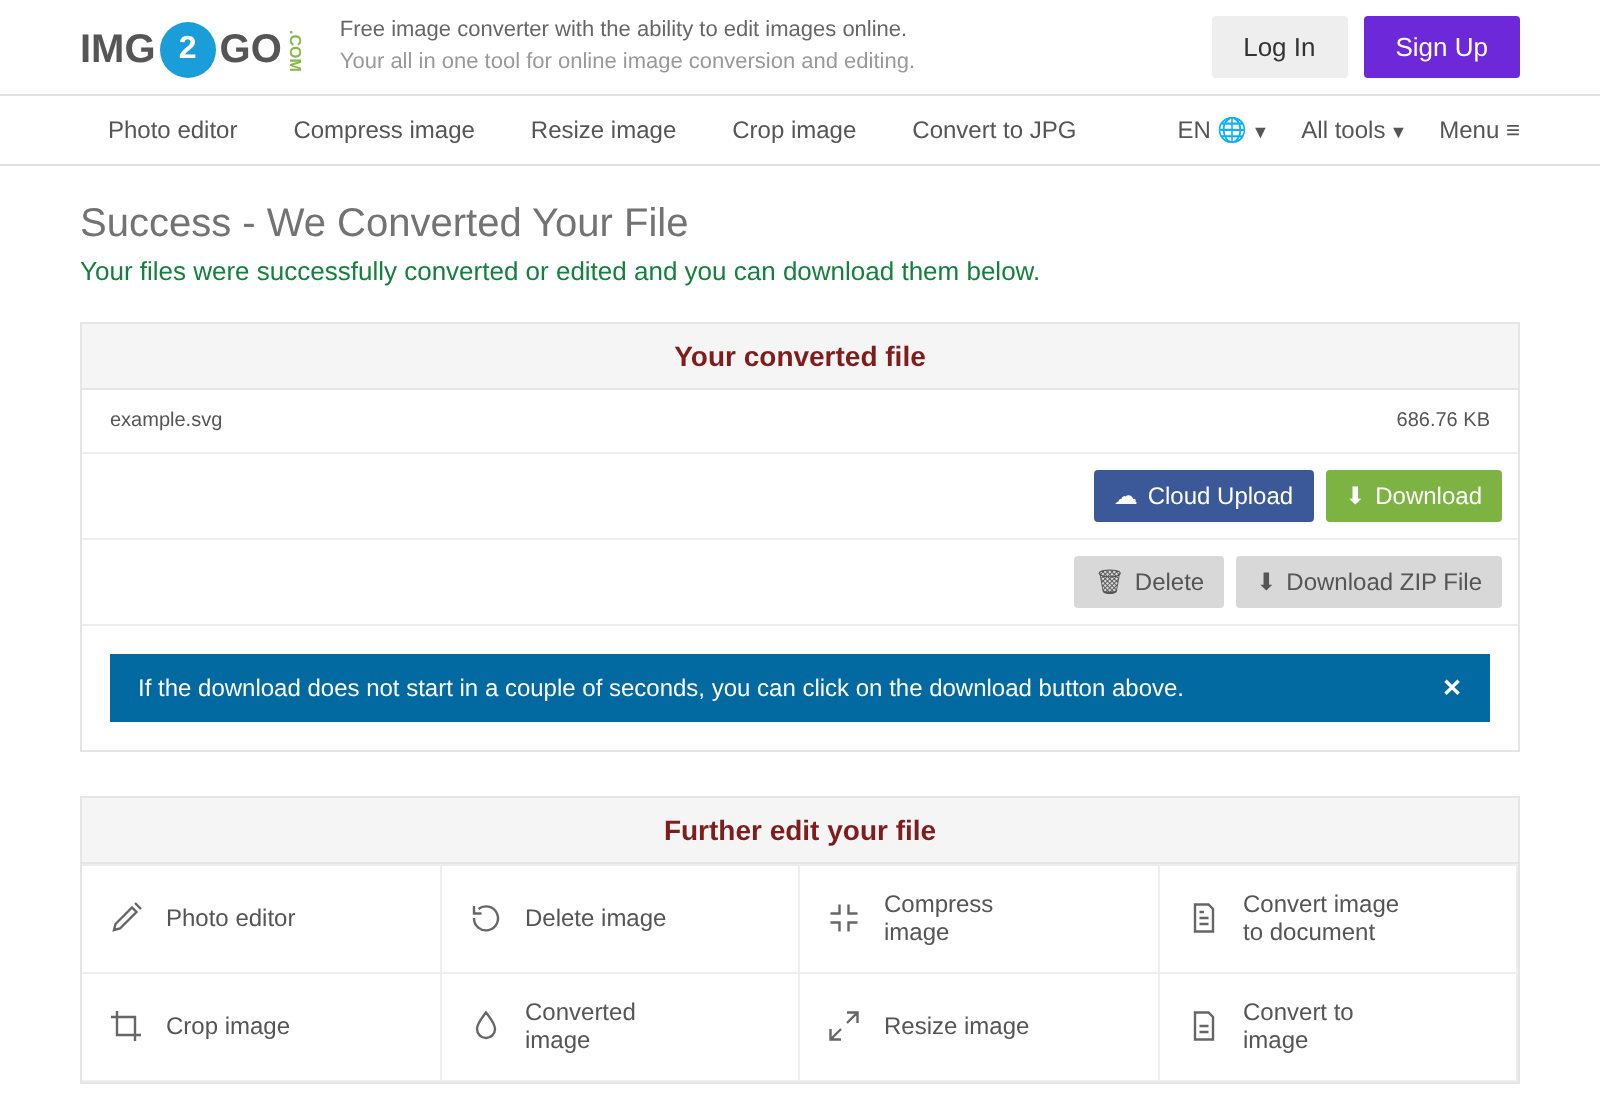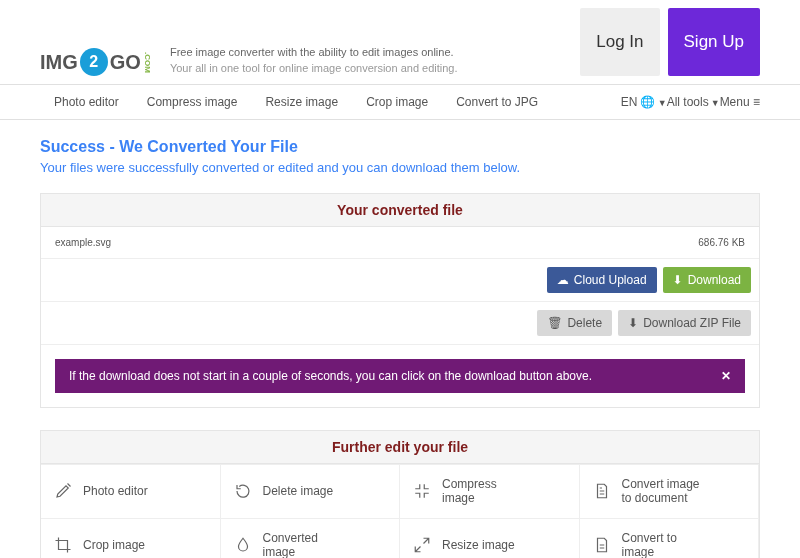--- a/index.html
+++ b/index.html
@@ -4,42 +4,42 @@
 <style>
 *{box-sizing:border-box;margin:0;padding:0;font-family:Arial,Helvetica,sans-serif}
 body{background:#fff;font-size:13px;color:#333}
 .topbar{display:flex;align-items:flex-end;padding:8px 40px;border-bottom:1px solid #e0e0e0}
 .logo{display:flex;align-items:center;font-weight:bold;font-size:20px;color:#555;margin-right:18px}
 .logo .two{background:#1a9ed9;color:#fff;border-radius:50%;width:28px;height:28px;display:inline-flex;align-items:center;justify-content:center;margin:0 2px;font-size:16px}
 .logo .com{font-size:8px;color:#88b84a;writing-mode:vertical-rl;margin-left:2px}
 .tagline{font-size:11px;color:#999;line-height:1.4}
 .tagline .t1{color:#666}
 .spacer{flex:1}
-.btn{padding:24px 16px;border:none;cursor:pointer;font-size:17px;border-radius:2px}
+.btn{padding:8px 16px;border:none;cursor:pointer;font-size:13px;border-radius:2px}
 .btn-login{background:#eee;color:#333;margin-right:8px}
 .btn-signup{background:#6d28d9;color:#fff}
 .navbar{display:flex;align-items:center;padding:0 40px;border-bottom:1px solid #e0e0e0;font-size:12px}
 .navbar a{color:#555;text-decoration:none;padding:10px 14px;display:inline-block}
-.nav-right{color:#555;font-size:12px;display:flex;align-items:center;gap:0}
+.nav-right{color:#555;font-size:12px;display:flex;align-items:center;gap:16px}
 .nav-right span{cursor:pointer}
 .caret{font-size:9px;margin-left:2px}
 .container{max-width:720px;margin:0 auto;padding:18px 0}
-h1{font-size:16px;color:#3b82f6;font-weight:700;margin-bottom:4px}
-.sub{color:#3b82f6;font-size:13px;margin-bottom:18px}
+h1{font-size:20px;color:#737373;font-weight:400;margin-bottom:4px}
+.sub{color:#15803d;font-size:13px;margin-bottom:18px}
 .panel{border:1px solid #e5e5e5;background:#fff;margin-bottom:22px}
 .panel-h{background:#f5f5f5;text-align:center;padding:8px;font-weight:600;font-size:14px;color:#7f1d1d;border-bottom:1px solid #e5e5e5}
 .filerow{display:flex;padding:10px 14px;border-bottom:1px solid #eee;font-size:10px;color:#555}
 .filerow .fname{flex:1}
 .btnrow{display:flex;justify-content:flex-end;padding:8px;gap:6px;border-bottom:1px solid #eee}
 .btnrow:last-child{border-bottom:none}
 .ab{padding:6px 10px;font-size:12px;color:#fff;border:none;cursor:pointer;display:inline-flex;align-items:center;gap:5px;border-radius:2px}
 .ab-blue{background:#3b5998}
 .ab-green{background:#7cb342}
 .ab-grey{background:#d8d8d8;color:#555}
-.alert{background:#701a75;color:#fff;padding:10px 14px;font-size:12px;margin:14px;display:flex;align-items:center}
+.alert{background:#0369a1;color:#fff;padding:10px 14px;font-size:12px;margin:14px;display:flex;align-items:center}
 .alert .x{margin-left:auto;cursor:pointer;font-weight:bold}
 .grid{display:grid;grid-template-columns:1fr 1fr 1fr 1fr;border-top:1px solid #eee}
 .tool{display:flex;align-items:center;gap:10px;padding:12px;border-right:1px solid #eee;border-bottom:1px solid #eee;font-size:12px;color:#555;cursor:pointer}
 .tool .ic{width:20px;height:20px;color:#666;display:flex;align-items:center;justify-content:center}
 .tool .tl{line-height:1.2;max-width:90px}
 svg{width:18px;height:18px;stroke:#666;stroke-width:1.6;fill:none}
 </style>
 </head>
 <body>
 

